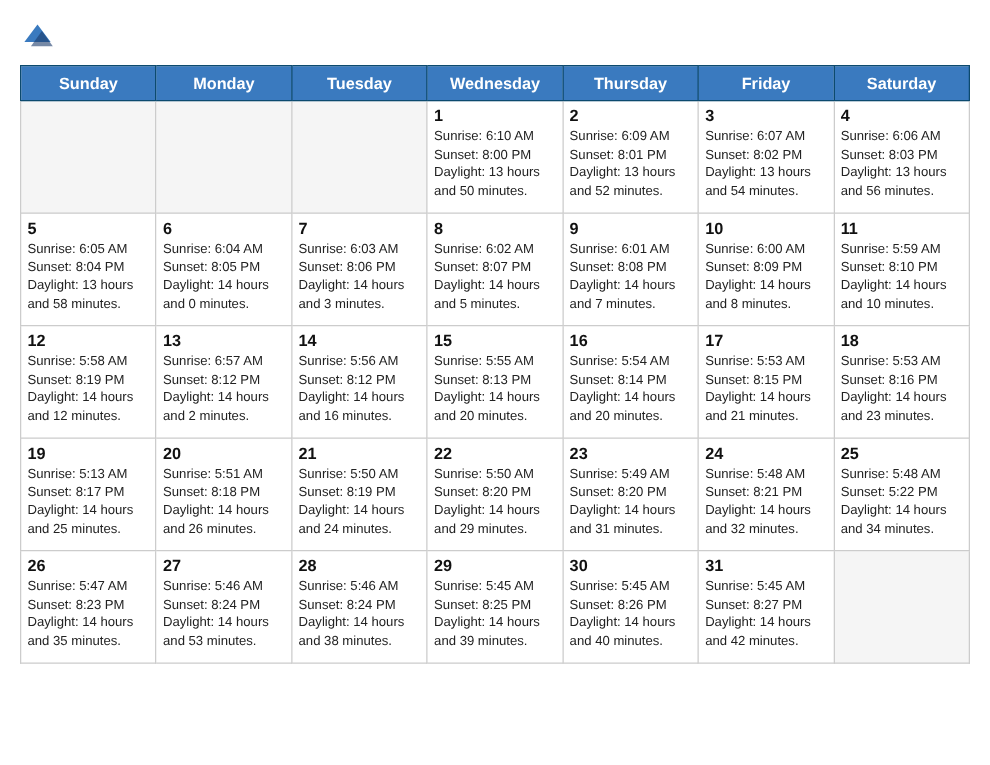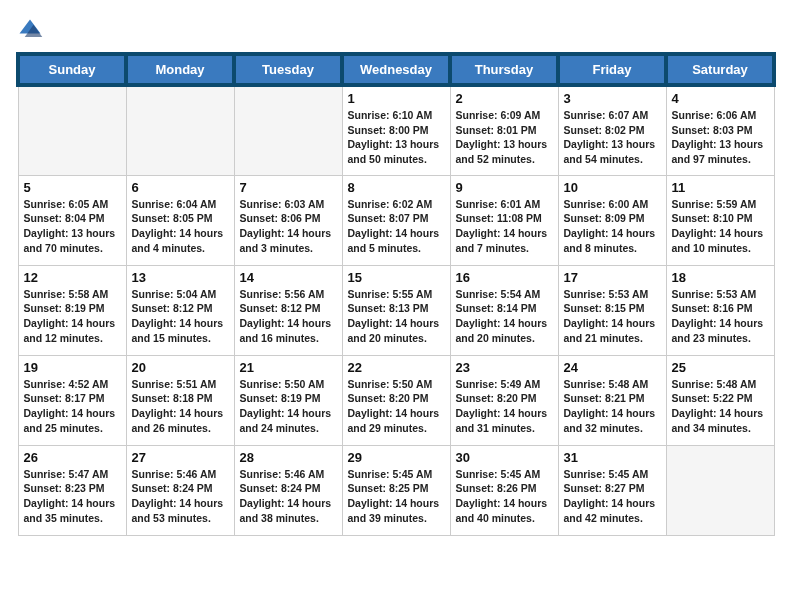--- a/index.html
+++ b/index.html
@@ -52,21 +52,21 @@
       border-collapse: collapse;
       font-size: 11px;
     }
     .calendar th {
       background-color: #3a7abf;
       color: white;
       text-align: center;
       padding: 6px 4px;
       font-size: 13px;
       font-weight: bold;
-      border: 4px solid #0c4a6e;
+      border: 1px solid #0c4a6e;
     }
     .calendar td {
       border: 1px solid #ccc;
       vertical-align: top;
       padding: 4px 5px;
       width: 108px;
       min-height: 80px;
       background: #fff;
     }
     .calendar td.empty {
@@ -75,21 +75,20 @@
     .day-num {
       font-size: 13px;
       font-weight: bold;
       color: #111;
       margin-bottom: 2px;
     }
     .day-info {
       color: #222;
       font-size: 10.5px;
       line-height: 1.4;
-      font-weight: bold;
     }
     tr.week-row td {
       height: 90px;
     }
   </style>
 </head>
 <body>
 
 <div class="header-area">
   <div class="logo">
@@ -132,61 +131,61 @@
         <td>
           <div class="day-num">2</div>
           <div class="day-info"><span>Sunrise: 6:09 AM</span><br><span>Sunset: 8:01 PM</span><br><span>Daylight: 13 hours</span><br><span>and 52 minutes.</span></div>
         </td>
         <td>
           <div class="day-num">3</div>
           <div class="day-info"><span>Sunrise: 6:07 AM</span><br><span>Sunset: 8:02 PM</span><br><span>Daylight: 13 hours</span><br><span>and 54 minutes.</span></div>
         </td>
         <td>
           <div class="day-num">4</div>
-          <div class="day-info"><span>Sunrise: 6:06 AM</span><br><span>Sunset: 8:03 PM</span><br><span>Daylight: 13 hours</span><br><span>and 97 minutes.</span></div>
+          <div class="day-info"><span>Sunrise: 6:06 AM</span><br><span>Sunset: 8:03 PM</span><br><span>Daylight: 13 hours</span><br><span>and 56 minutes.</span></div>
         </td>
       </tr>
       <tr class="week-row">
         <td>
           <div class="day-num">5</div>
-          <div class="day-info"><span>Sunrise: 6:05 AM</span><br><span>Sunset: 8:04 PM</span><br><span>Daylight: 13 hours</span><br><span>and 70 minutes.</span></div>
+          <div class="day-info"><span>Sunrise: 6:05 AM</span><br><span>Sunset: 8:04 PM</span><br><span>Daylight: 13 hours</span><br><span>and 58 minutes.</span></div>
         </td>
         <td>
           <div class="day-num">6</div>
-          <div class="day-info"><span>Sunrise: 6:04 AM</span><br><span>Sunset: 8:05 PM</span><br><span>Daylight: 14 hours</span><br><span>and 4 minutes.</span></div>
+          <div class="day-info"><span>Sunrise: 6:04 AM</span><br><span>Sunset: 8:05 PM</span><br><span>Daylight: 14 hours</span><br><span>and 0 minutes.</span></div>
         </td>
         <td>
           <div class="day-num">7</div>
           <div class="day-info"><span>Sunrise: 6:03 AM</span><br><span>Sunset: 8:06 PM</span><br><span>Daylight: 14 hours</span><br><span>and 3 minutes.</span></div>
         </td>
         <td>
           <div class="day-num">8</div>
           <div class="day-info"><span>Sunrise: 6:02 AM</span><br><span>Sunset: 8:07 PM</span><br><span>Daylight: 14 hours</span><br><span>and 5 minutes.</span></div>
         </td>
         <td>
           <div class="day-num">9</div>
-          <div class="day-info"><span>Sunrise: 6:01 AM</span><br><span>Sunset: 11:08 PM</span><br><span>Daylight: 14 hours</span><br><span>and 7 minutes.</span></div>
+          <div class="day-info"><span>Sunrise: 6:01 AM</span><br><span>Sunset: 8:08 PM</span><br><span>Daylight: 14 hours</span><br><span>and 7 minutes.</span></div>
         </td>
         <td>
           <div class="day-num">10</div>
           <div class="day-info"><span>Sunrise: 6:00 AM</span><br><span>Sunset: 8:09 PM</span><br><span>Daylight: 14 hours</span><br><span>and 8 minutes.</span></div>
         </td>
         <td>
           <div class="day-num">11</div>
           <div class="day-info"><span>Sunrise: 5:59 AM</span><br><span>Sunset: 8:10 PM</span><br><span>Daylight: 14 hours</span><br><span>and 10 minutes.</span></div>
         </td>
       </tr>
       <tr class="week-row">
         <td>
           <div class="day-num">12</div>
           <div class="day-info"><span>Sunrise: 5:58 AM</span><br><span>Sunset: 8:19 PM</span><br><span>Daylight: 14 hours</span><br><span>and 12 minutes.</span></div>
         </td>
         <td>
           <div class="day-num">13</div>
-          <div class="day-info"><span>Sunrise: 5:04 AM</span><br><span>Sunset: 8:12 PM</span><br><span>Daylight: 14 hours</span><br><span>and 15 minutes.</span></div>
+          <div class="day-info"><span>Sunrise: 6:57 AM</span><br><span>Sunset: 8:12 PM</span><br><span>Daylight: 14 hours</span><br><span>and 2 minutes.</span></div>
         </td>
         <td>
           <div class="day-num">14</div>
           <div class="day-info"><span>Sunrise: 5:56 AM</span><br><span>Sunset: 8:12 PM</span><br><span>Daylight: 14 hours</span><br><span>and 16 minutes.</span></div>
         </td>
         <td>
           <div class="day-num">15</div>
           <div class="day-info"><span>Sunrise: 5:55 AM</span><br><span>Sunset: 8:13 PM</span><br><span>Daylight: 14 hours</span><br><span>and 20 minutes.</span></div>
         </td>
         <td>
@@ -198,21 +197,21 @@
           <div class="day-info"><span>Sunrise: 5:53 AM</span><br><span>Sunset: 8:15 PM</span><br><span>Daylight: 14 hours</span><br><span>and 21 minutes.</span></div>
         </td>
         <td>
           <div class="day-num">18</div>
           <div class="day-info"><span>Sunrise: 5:53 AM</span><br><span>Sunset: 8:16 PM</span><br><span>Daylight: 14 hours</span><br><span>and 23 minutes.</span></div>
         </td>
       </tr>
       <tr class="week-row">
         <td>
           <div class="day-num">19</div>
-          <div class="day-info"><span>Sunrise: 4:52 AM</span><br><span>Sunset: 8:17 PM</span><br><span>Daylight: 14 hours</span><br><span>and 25 minutes.</span></div>
+          <div class="day-info"><span>Sunrise: 5:13 AM</span><br><span>Sunset: 8:17 PM</span><br><span>Daylight: 14 hours</span><br><span>and 25 minutes.</span></div>
         </td>
         <td>
           <div class="day-num">20</div>
           <div class="day-info"><span>Sunrise: 5:51 AM</span><br><span>Sunset: 8:18 PM</span><br><span>Daylight: 14 hours</span><br><span>and 26 minutes.</span></div>
         </td>
         <td>
           <div class="day-num">21</div>
           <div class="day-info"><span>Sunrise: 5:50 AM</span><br><span>Sunset: 8:19 PM</span><br><span>Daylight: 14 hours</span><br><span>and 24 minutes.</span></div>
         </td>
         <td>

